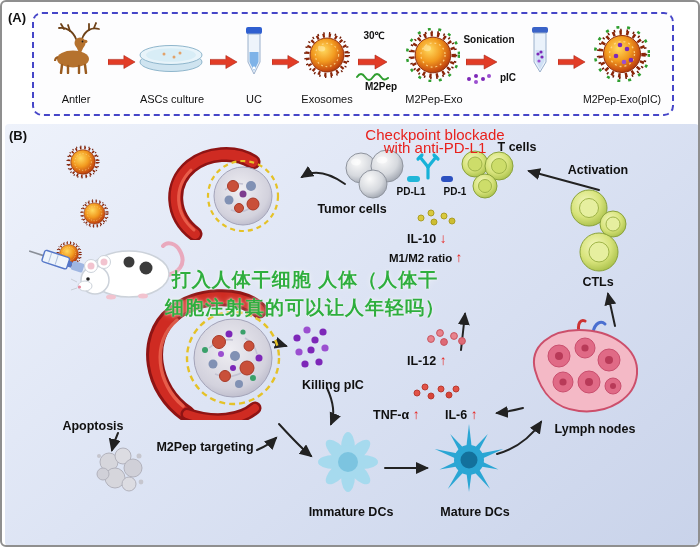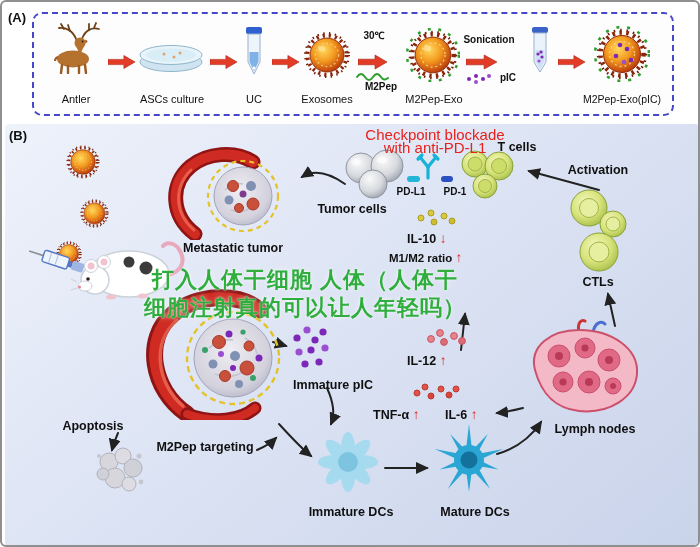--- a/index.html
+++ b/index.html
@@ -15,21 +15,21 @@
   .panel-b{position:absolute;left:3px;top:122px;width:694px;height:422px;border-radius:4px;
            background:linear-gradient(140deg,#eef2fb 0%,#dde4f4 45%,#c9d3ea 100%);z-index:1}
   .g{position:absolute;z-index:10}
   .lbl{position:absolute;font-size:12.5px;font-weight:bold;color:#101010;text-align:center;line-height:1.1;z-index:15;white-space:nowrap}
   .lbl.sm{font-size:10px}
   .red-note{position:absolute;color:#e8211c;font-size:15px;font-weight:normal;text-align:center;z-index:15;white-space:nowrap}
   .cyto{position:absolute;font-size:12.5px;font-weight:bold;color:#101010;z-index:12;white-space:nowrap}
   .cyto .dir{color:#e8211c;font-size:13.5px;font-weight:bold}
   .nub{position:absolute;height:6px;border-radius:3px;z-index:12}
   .watermark{position:absolute;left:55px;top:142px;width:490px;text-align:center;z-index:40;
-             font-weight:bold;font-size:22px;line-height:28px;color:#2fae3e;letter-spacing:1px;
+             font-weight:bold;font-size:19px;line-height:28px;color:#2fae3e;letter-spacing:1px;
              text-shadow:0 0 2px rgba(255,255,255,.9),0 0 6px rgba(255,255,255,.5)}
   .arrow-layer{position:absolute;left:0;top:0;z-index:6;pointer-events:none}
   svg{display:block}
 </style>
 </head>
 <body>
 
 <svg width="0" height="0" style="position:absolute" aria-hidden="true">
   <defs>
     <radialGradient id="gOrange" cx="40%" cy="35%" r="75%">
@@ -319,21 +319,20 @@
         <path d="M64,46 q8,-8 18,-6" stroke="#c3c2d2" stroke-width="1.5" fill="none"></path>
         <path d="M70,66 q10,4 20,-2" stroke="#c3c2d2" stroke-width="1.5" fill="none"></path>
         <circle cx="72" cy="42" r="5.5" fill="#c9503a" stroke="#a83a28"></circle>
           <circle cx="92" cy="60" r="6" fill="#c9503a" stroke="#a83a28"></circle>
         <circle cx="78" cy="64" r="4.5" fill="#c9503a" stroke="#a83a28"></circle>
         <circle cx="90" cy="42" r="5" fill="#8191b4"></circle>
           <circle cx="68" cy="56" r="4.5" fill="#8191b4"></circle>
         <circle cx="82" cy="50" r="3.5" fill="#7d3b8e"></circle>
       </svg>
     </div>
-    <div class="lbl" style="left:158px;top:118px;width:140px">Metastatic tumor</div>
 
     <div class="g" style="left:130px;top:152px">
       <svg width="172" height="144" viewBox="0 0 172 144">
         <path d="M52,138 C16,114 8,62 38,38 C62,18 104,16 124,34" stroke="#8f1414" stroke-width="17" fill="none" stroke-linecap="round"></path>
         <path d="M52,138 C16,114 8,62 38,38 C62,18 104,16 124,34" stroke="#cf2b22" stroke-width="11" fill="none" stroke-linecap="round"></path>
         <path d="M52,138 C80,148 106,144 120,132" stroke="#8f1414" stroke-width="13" fill="none" stroke-linecap="round"></path>
         <path d="M52,138 C80,148 106,144 120,132" stroke="#cf2b22" stroke-width="8" fill="none" stroke-linecap="round"></path>
         <path d="M48,130 C22,108 16,66 42,44" stroke="#ef6a55" stroke-width="3.5" fill="none" stroke-linecap="round" opacity=".8"></path>
         <circle cx="98" cy="82" r="46" fill="none" stroke="#e5c227" stroke-width="2.4" stroke-dasharray="6 4"></circle>
         <circle cx="98" cy="82" r="39" fill="url(#gTumor)" stroke="#a3a3b8"></circle>
@@ -483,21 +482,21 @@
           <circle cx="22" cy="8" r="3.6" fill="#9b4fd0"></circle>
         <circle cx="30" cy="18" r="3.6" fill="#7d27b8"></circle>
           <circle cx="14" cy="30" r="3.6" fill="#9b4fd0"></circle>
         <circle cx="26" cy="28" r="3.6" fill="#7d27b8"></circle>
           <circle cx="38" cy="10" r="3.6" fill="#7d27b8"></circle>
         <circle cx="40" cy="26" r="3.6" fill="#9b4fd0"></circle>
           <circle cx="20" cy="42" r="3.6" fill="#7d27b8"></circle>
           <circle cx="34" cy="40" r="3.6" fill="#7d27b8"></circle>
       </svg>
     </div>
-    <div class="lbl" style="left:276px;top:255px;width:104px">Immature pIC</div>
+    <div class="lbl" style="left:276px;top:255px;width:104px">Killing pIC</div>
 
     <div class="g" style="left:308px;top:300px">
       <svg width="70" height="76" viewBox="0 0 70 76">
         <g fill="#a6daee" transform="translate(35,38)">
           <ellipse rx="7" ry="16" transform="rotate(0) translate(0,-14)"></ellipse>
           <ellipse rx="7" ry="16" transform="rotate(45) translate(0,-14)"></ellipse>
           <ellipse rx="7" ry="16" transform="rotate(90) translate(0,-14)"></ellipse>
           <ellipse rx="7" ry="16" transform="rotate(135) translate(0,-14)"></ellipse>
           <ellipse rx="7" ry="16" transform="rotate(180) translate(0,-14)"></ellipse>
           <ellipse rx="7" ry="16" transform="rotate(225) translate(0,-14)"></ellipse>

